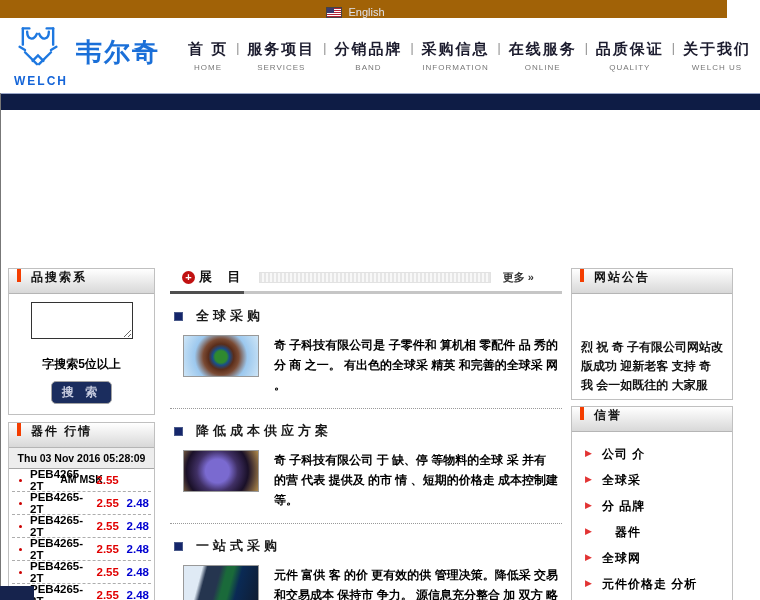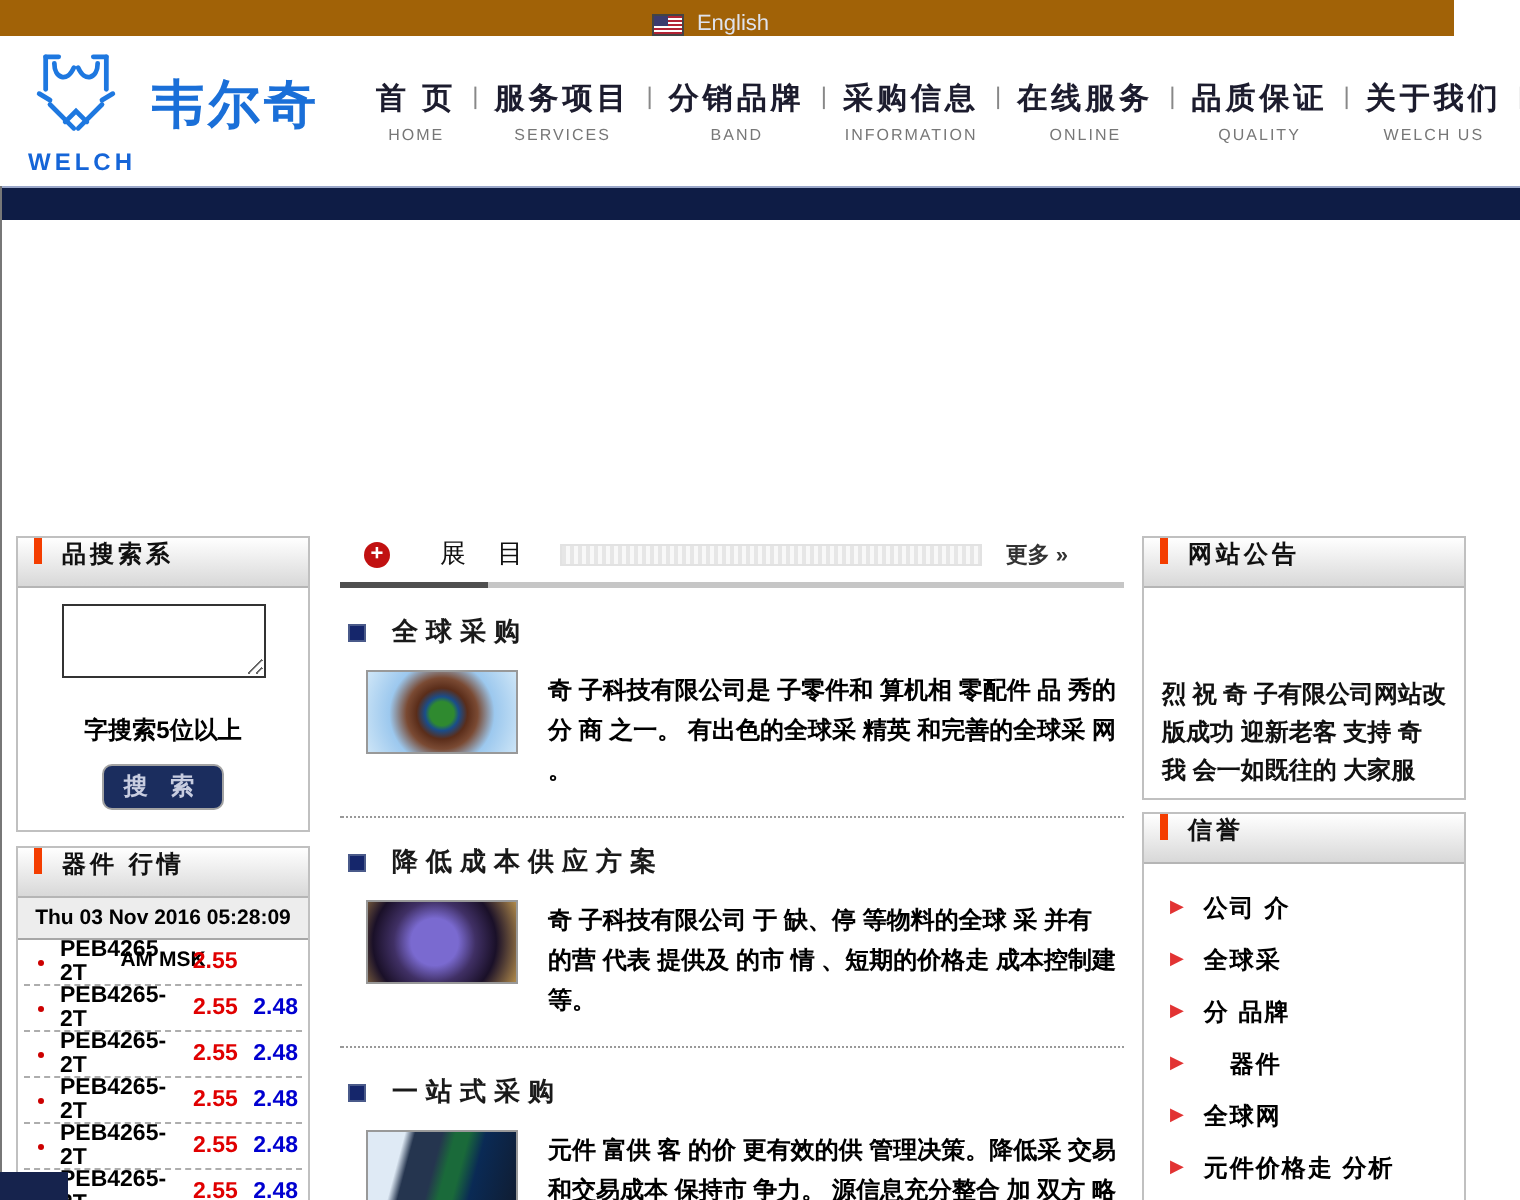--- a/index.html
+++ b/index.html
@@ -66,22 +66,22 @@
   .p1 { color:#e00000; margin-left:auto; width:28px; text-align:right; }
   .p2 { color:#0000d0; width:32px; text-align:right; margin-right:5px; }
   .m-sep { border-bottom:1px dashed #adadad; margin:0 3px; height:1px; }
   
   .col-mid { position:absolute; left:170px; top:266px; width:392px; }
   .mid-head { display:flex; align-items:center; height:22px; }
   .mid-icon { width:13px; height:13px; border-radius:50%; background:#c11111;
     flex:none; margin-left:12px; text-align:center; }
   .mid-icon::before { content:"+"; color:#fff; font-weight:bold; font-size:11px;
     line-height:12px; display:block; }
-  .mid-title { font-size:13px; font-weight:normal; letter-spacing:6px;
-    margin-left:25px; color:#111; white-space:nowrap;text-align:center; }
+  .mid-title { font-size:13px; font-weight:bold; letter-spacing:6px;
+    margin-left:4px; color:#111; white-space:nowrap;text-align:center; }
   .mid-texture { flex:1; height:11px; margin:0 12px;
     background:repeating-linear-gradient(90deg,#e6e6e6 0 2px,#f8f8f8 2px 4px);
     border:1px solid #e2e2e2; }
   .more-link { font-size:11px; font-weight:bold; color:#333; cursor:pointer;
     margin-right:28px; white-space:nowrap; }
   .mid-rule { height:3px; margin-top:3px;
     background:linear-gradient(90deg,#4f4f4f 0 74px,#c6c6c6 74px); }
   .sec-head { display:flex; align-items:center; margin:13px 0 0 4px; }
   .sq { width:9px; height:9px; background:#15266b; border:1px solid #4a5a8a;
     margin-right:13px; flex:none; }

